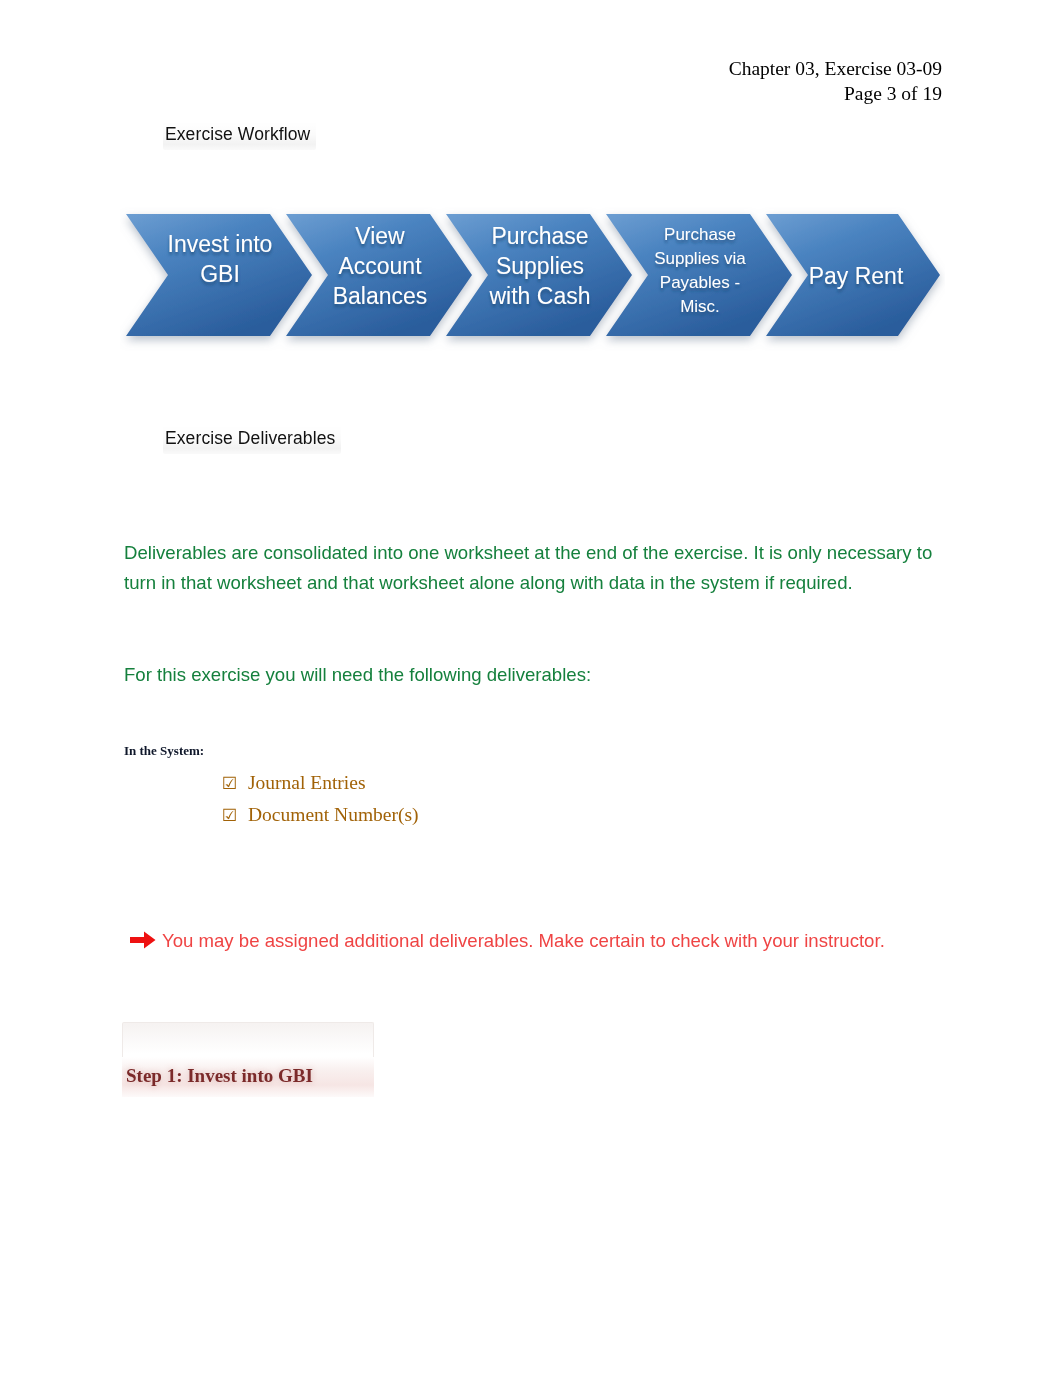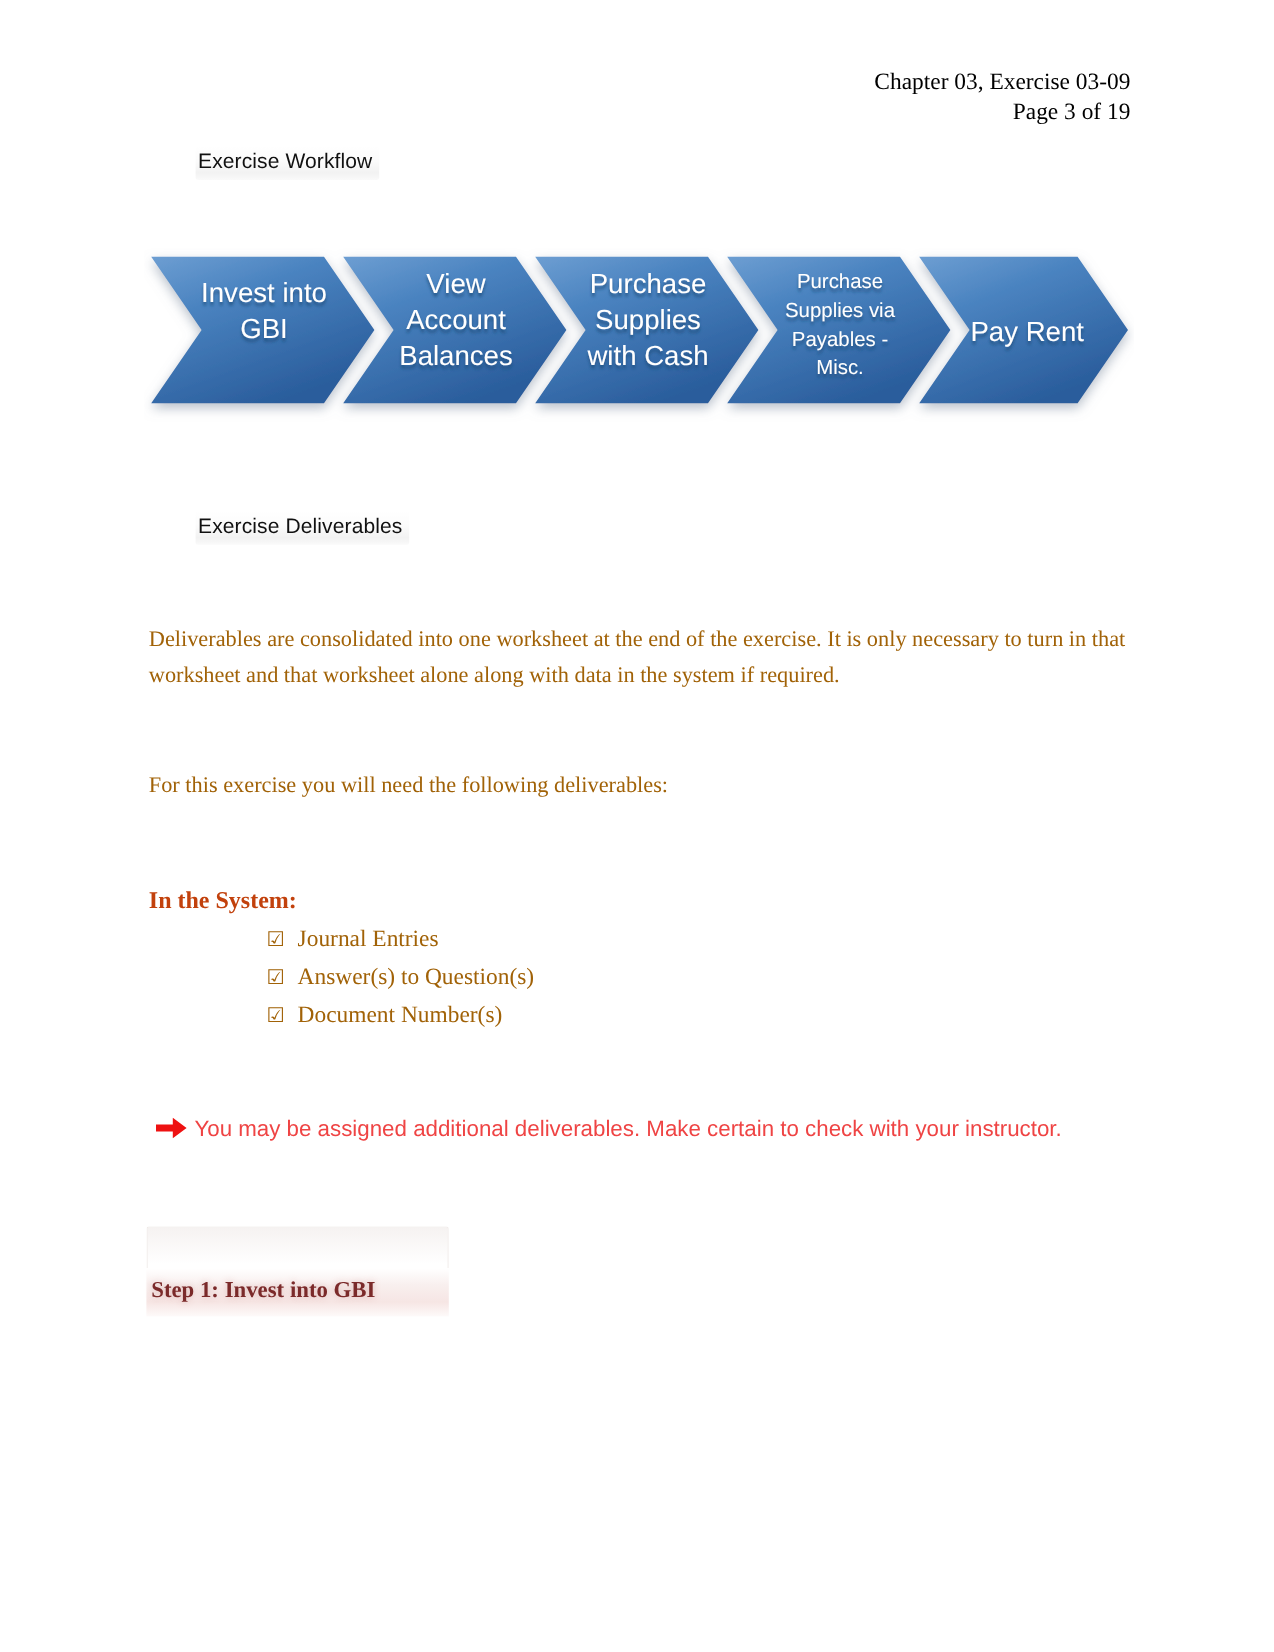--- a/index.html
+++ b/index.html
@@ -62,36 +62,37 @@
     fill: #ffffff;
     font-family: "Liberation Sans", sans-serif;
     text-anchor: middle;
     font-weight: 400;
   }
 
   
   .para {
     position: absolute;
     left: 124px;
-    font-family: Liberation Serif, serif;
+    font-family: Liberation Sans, sans-serif;
     font-size: 18.6px;
     line-height: 30px;
-    color: #a16207;
+    color: #15803d;
+    margin-top: 20px;
   }
   #para-deliverables { top: 518px; width: 818px; }
   #para-need { top: 640px; width: 700px; }
 
   
   .deliv-block { position: absolute; left: 124px; top: 735px; }
   .deliv-group-label {
     font-family: "Liberation Serif", serif;
     font-weight: bold;
-    font-size: 20px;
+    font-size: 13px;
     line-height: 32px;
-    color: #c2410c;
+    color: #0f172a;
   }
   .deliv-item {
     font-family: "Liberation Serif", serif;
     font-size: 19.5px;
     line-height: 32px;
     color: #a16207;
     padding-left: 98px;
     white-space: nowrap;
   }
   .deliv-check {
@@ -221,23 +222,20 @@
 
 <div class="deliv-block">
 
   <div class="deliv-group-label">In the System:</div>
 
   <div class="deliv-item">
     <span class="deliv-check">☑</span><span>Journal Entries</span>
   </div>
 
 
-  <div class="deliv-item">
-    <span class="deliv-check">☑</span><span>Answer(s) to Question(s)</span>
-  </div>
 
   <div class="deliv-item">
     <span class="deliv-check">☑</span><span>Document Number(s)</span>
   </div>
 </div>
 
 <div class="note-row">
   <span class="note-arrow">
     <svg width="26" height="18" viewBox="0 0 26 18" xmlns="http://www.w3.org/2000/svg">
       <path d="M0,6 L14,6 L14,0.5 L25.5,9 L14,17.5 L14,12 L0,12 Z" fill="#ee1111"></path>

